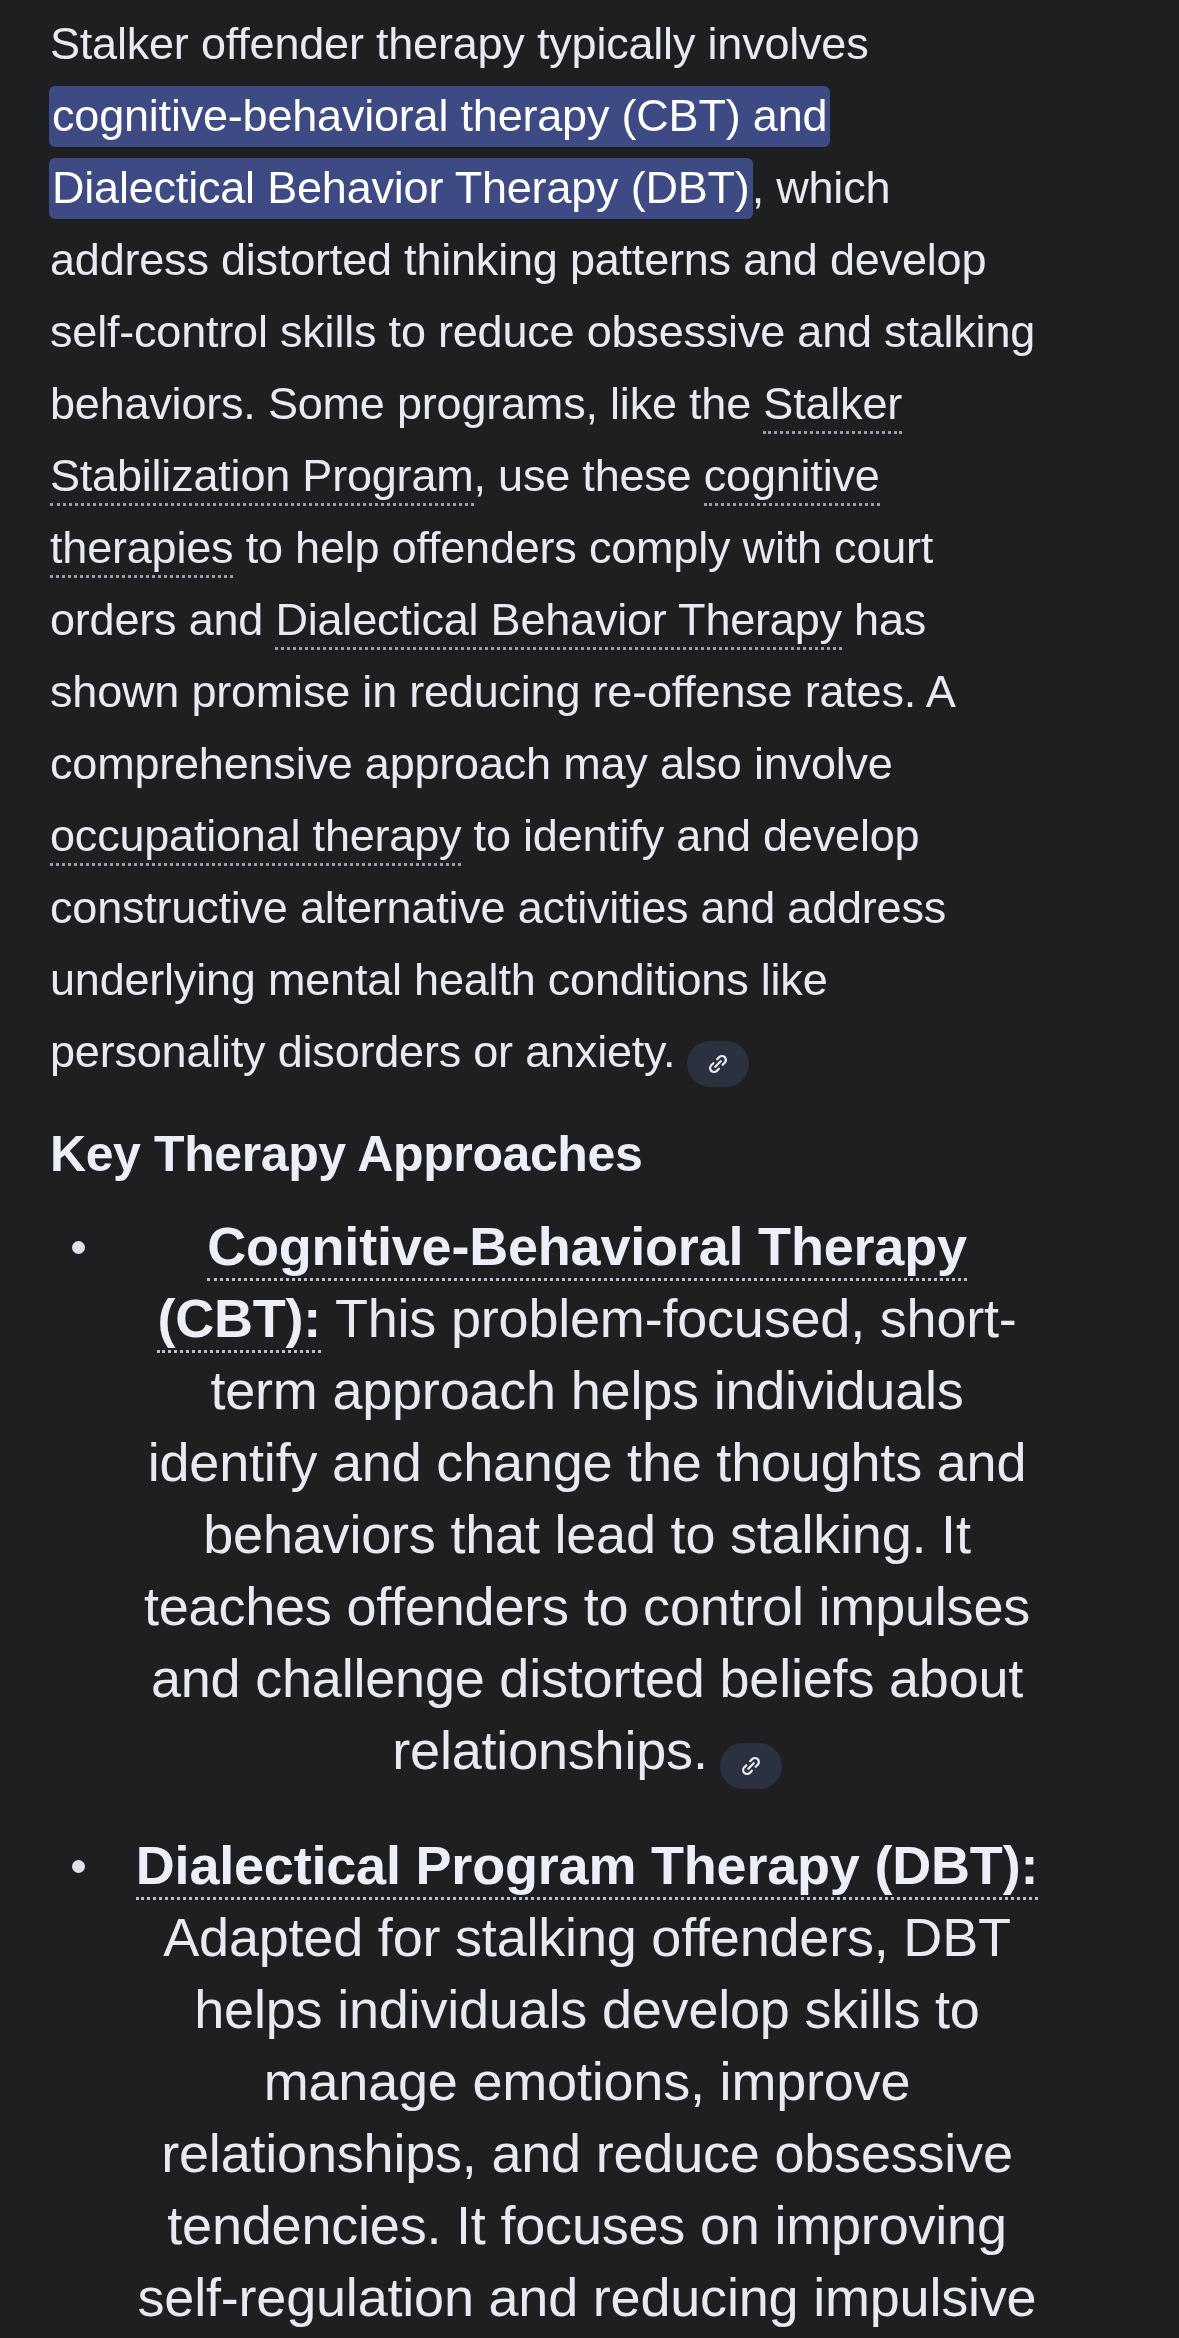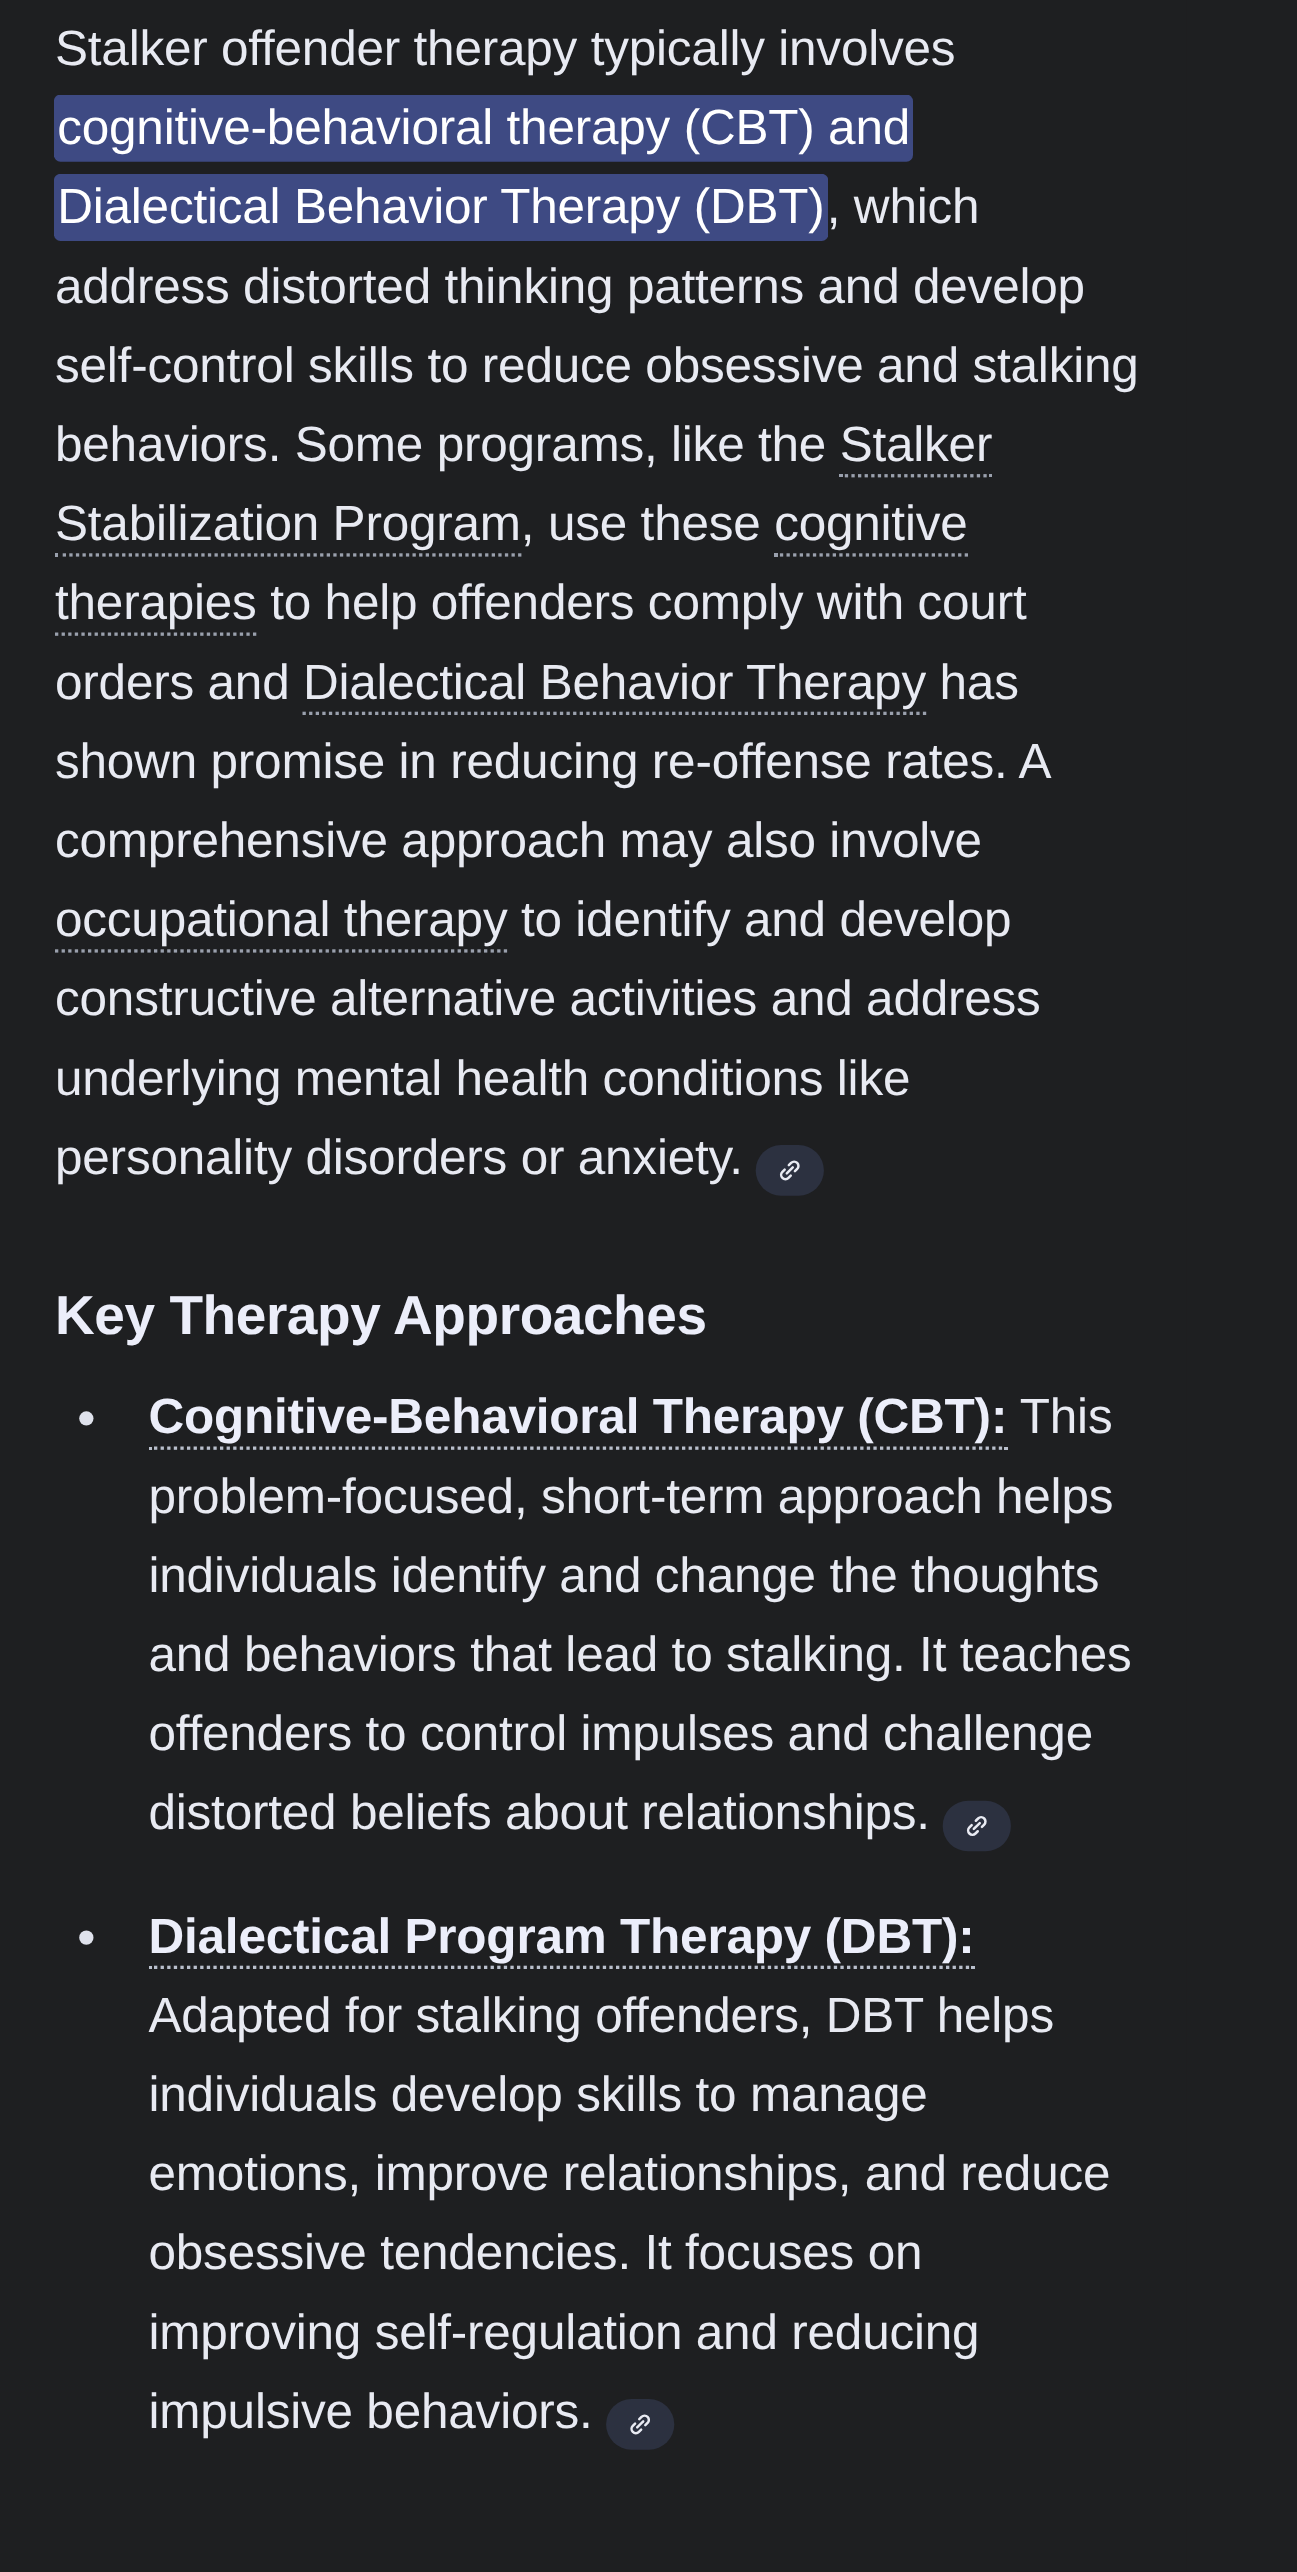--- a/index.html
+++ b/index.html
@@ -93,39 +93,40 @@
     stroke-linejoin:round;
   }
 
   
   h2.section-heading{
     font-size:50px;
     line-height:60px;
     font-weight:bold;
     color:var(--text-bright);
     letter-spacing:-0.4px;
-    margin-top:78px;
+    margin-top:36px;
     margin-bottom:26px;
   }
 
   
   ul.bullets{
     list-style:none;
     margin:0;
     padding:0;
   }
   ul.bullets > li{
     position:relative;
     padding-left:85px;
-    font-size:45px;
+    font-size:54px;
     line-height:72px;
     letter-spacing:-0.2px;
     color:var(--text);
     margin-bottom:40px;
     max-width:1090px;
+    text-align:center;
   }
   ul.bullets > li::before{
     content:"";
     position:absolute;
     left:22px;
     top:31px;
     width:13px;
     height:13px;
     border-radius:50%;
     background:#dfe2ec;

